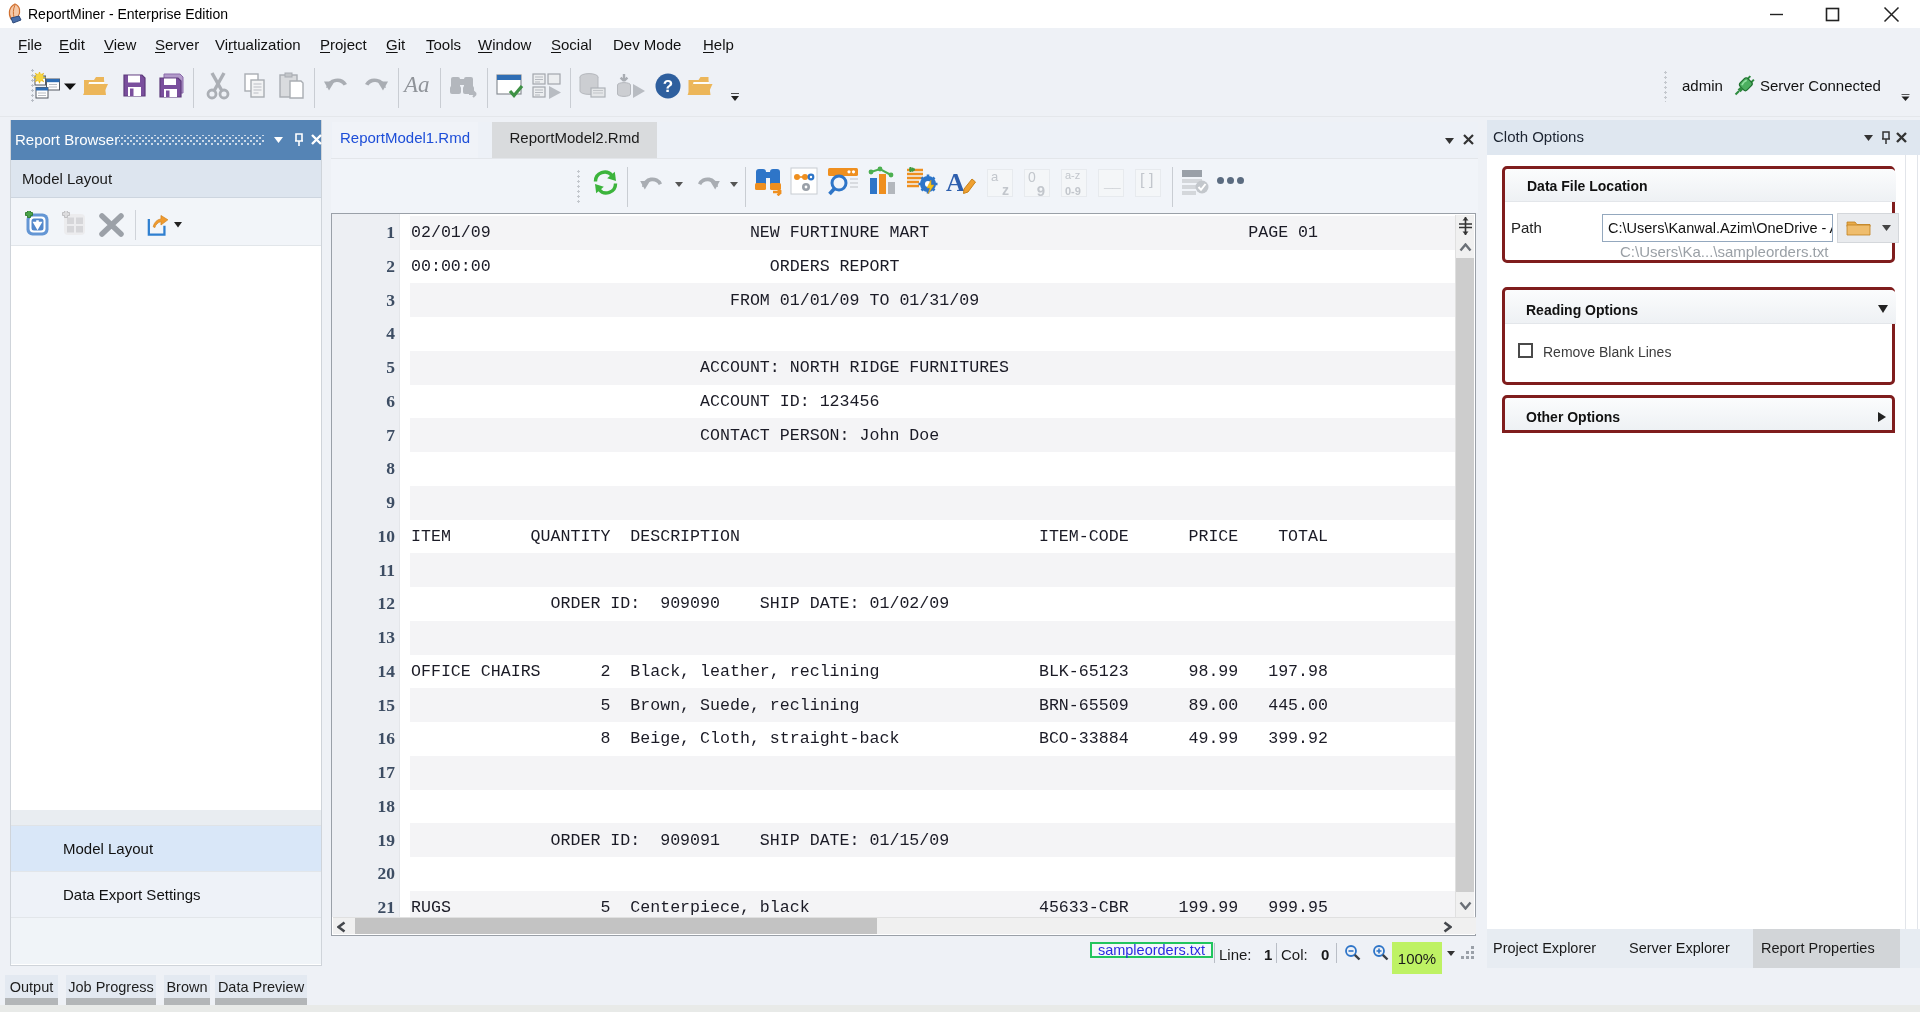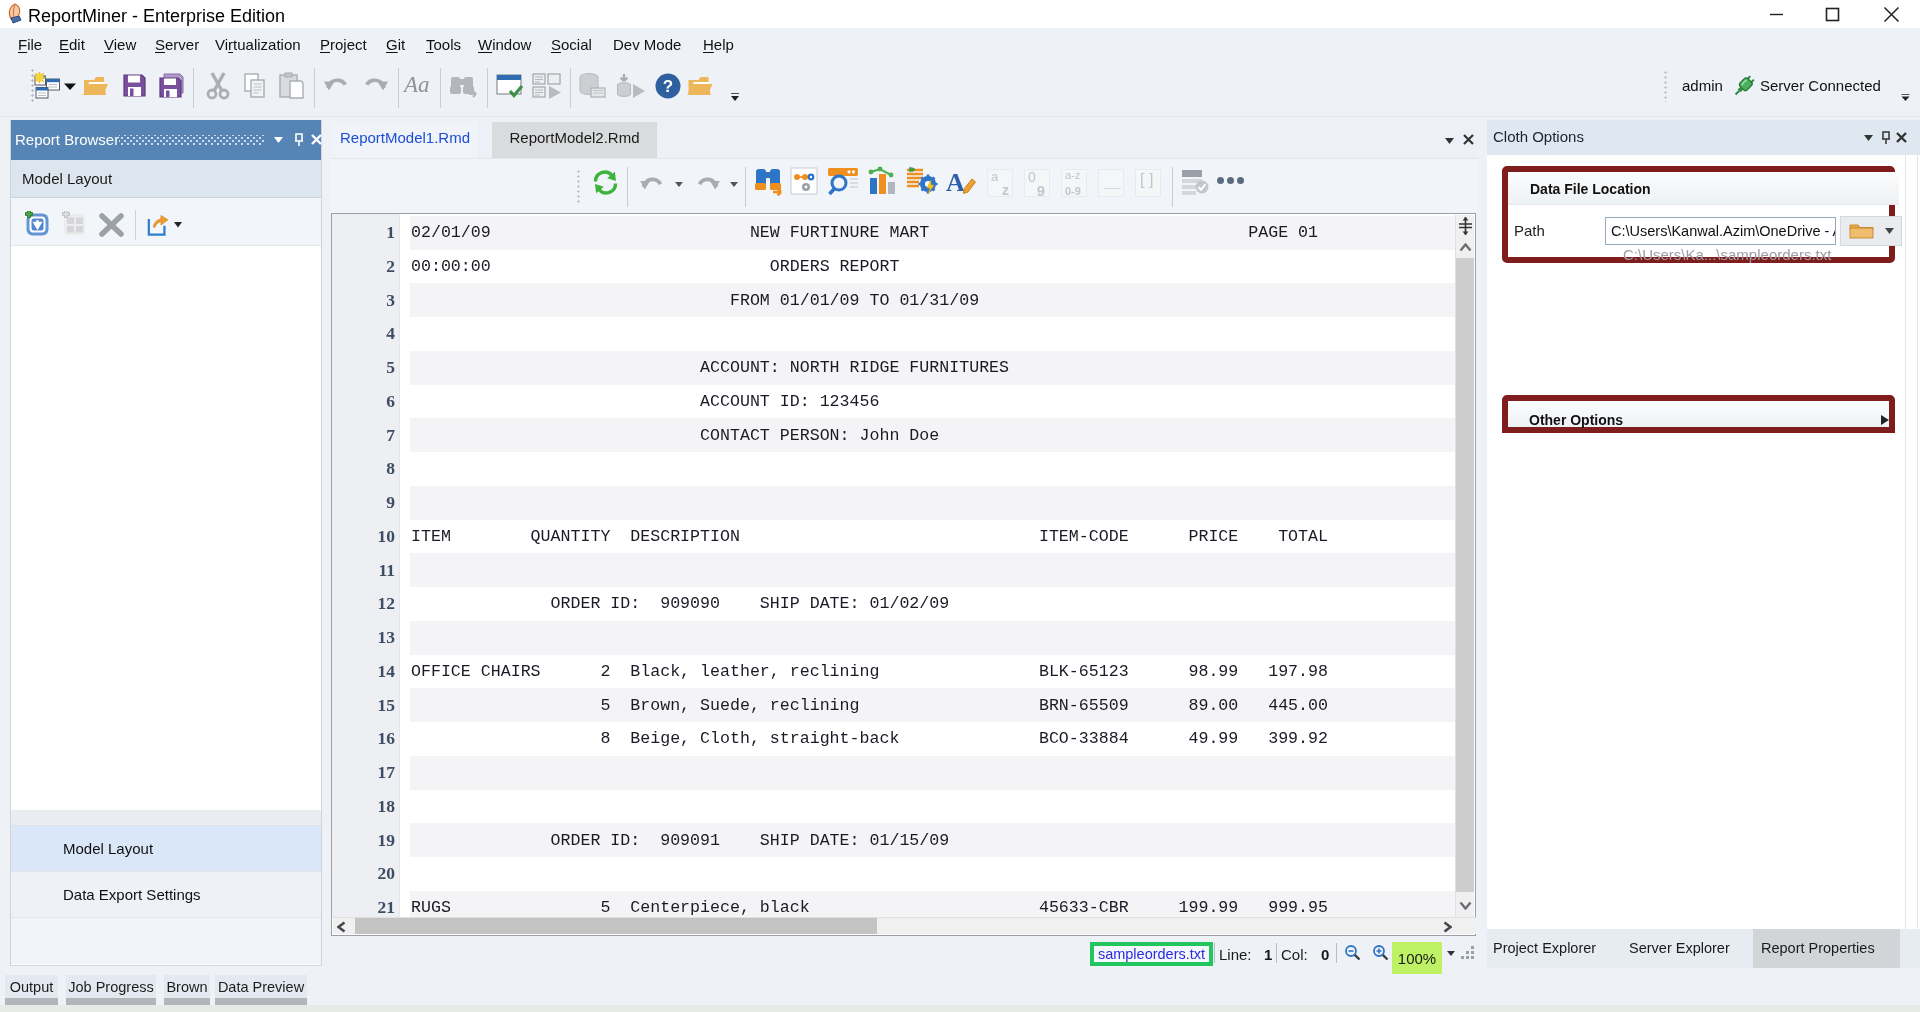--- a/index.html
+++ b/index.html
@@ -1,21 +1,21 @@
 <!DOCTYPE html>
 <html><head>
 <meta charset="utf-8">
 <style>
 * { margin:0; padding:0; box-sizing:border-box; }
 html,body { width:1920px; height:1012px; overflow:hidden; }
 body { font-family:"Liberation Sans", sans-serif; background:#eef1f6; position:relative; color:#1e1e1e; }
 .abs { position:absolute; }
 
 #titlebar { left:0; top:0; width:1920px; height:28px; background:#ffffff; }
-#apptitle { left:28px; top:6px; font-size:18px; color:#000; }
+#apptitle { left:28px; top:6px; font-size:14px; color:#000; }
 
 .winbtn { top:0; height:28px; width:46px; display:flex; align-items:center; justify-content:center; }
 
 #menubar { left:0; top:28px; width:1920px; height:32px; background:#eef1f6; }
 .mitem { top:36px; font-size:15px; color:#111; }
 .mitem u { text-decoration-thickness:1px; text-underline-offset:2px; }
 .ticon { top:72px; }
 
 #toolbar { left:0; top:60px; width:1920px; height:57px; background:#eef1f6; border-bottom:1px solid #e4e7eb; }
 .tsep { position:absolute; top:8px; width:1px; height:40px; background:#c9cdd3; }
@@ -44,21 +44,21 @@
 #vscroll { right:1px; top:1px; width:19px; height:703px; background:#f0f0f0; border-left:1px solid #e0e0e0;}
 #vthumb { left:0px; top:43px; width:18px; height:634px; background:#cdcdcd; }
 
 #hscroll { left:1px; bottom:1px; width:1143px; height:17px; background:#f0f0f0; border-top:1px solid #e0e0e0; }
 #hthumb { left:22px; top:0px; width:522px; height:16px; background:#c3c3c3; }
 
 #estatus { left:331px; top:937px; width:1147px; height:31px; background:#eef1f6; font-size:15px; color:#1a1a1a; }
 
 #rpanel { left:1487px; top:120px; width:433px; height:809px; background:#fff; }
 #rphead { left:0; top:0; width:433px; height:35px; background:#dfe7f0; font-size:15px; color:#1c2431; }
-.gbox { left:15px; width:393px; border:6px solid #7f1d1d; border-radius:5px; background:#fff; }
+.gbox { left:15px; width:393px; border:3px solid #7f1d1d; border-radius:5px; background:#fff; }
 .gboxhead { background:linear-gradient(#fbfcfd, #eef1f4); border-radius:5px 5px 0 0; }
 
 #rtabs { left:1487px; top:929px; width:433px; height:39px; background:#e7ecf2; font-size:14.5px; color:#1a1a1a; }
 #rtabsel { left:266px; top:0; width:147px; height:39px; background:#d2d5d8; }
 
 #bstrip { left:0; top:1005px; width:1920px; height:7px; background:#e8eae8; }
 .gicon { top:10px; width:26px; height:28px; background:#f4f6f8; border:1px solid #e7eaee; color:#c2c6cc; }
 .dot3 { width:7px; height:7px; border-radius:50%; background:#5b6b80; display:inline-block; }
 .sbsep { top:6px; width:1px; height:20px; background:#b9bec6; }
 .sblabel { font-size:15px; color:#1a1a1a; top:9px; }
@@ -518,21 +518,21 @@
         <path d="M7.5 1.5 L1.5 6 L7.5 10.5" stroke="#44474c" stroke-width="2.6" fill="none"></path>
       </svg>
     <div class="abs" id="hthumb"></div>
     <svg class="abs" style="left:1110px;top:3px" width="9" height="12">
         <path d="M1.5 1.5 L7.5 6 L1.5 10.5" stroke="#44474c" stroke-width="2.6" fill="none"></path>
       </svg>
   </div>
 </div>
 
 <div class="abs" id="estatus">
-  <div class="abs" style="left:759px;top:5px;width:123px;height:24px;border:4px solid #22c55e;background:#f4f7fb;color:#2b2be0;font-size:14.5px;display:flex;align-items:center;justify-content:center;">sampleorders.txt</div>
+  <div class="abs" style="left:759px;top:5px;width:123px;height:16px;border:2px solid #22c55e;background:#f4f7fb;color:#2b2be0;font-size:14.5px;display:flex;align-items:center;justify-content:center;">sampleorders.txt</div>
   <div class="abs sbsep" style="left:883px"></div>
   <div class="abs sblabel" style="left:888px">Line:</div>
   <div class="abs sbnum" style="left:933px">1</div>
   <div class="abs sbsep" style="left:945px"></div>
   <div class="abs sblabel" style="left:950px">Col:</div>
   <div class="abs sbnum" style="left:990px">0</div>
   <div class="abs sbsep" style="left:1005px"></div>
   <svg class="abs" style="left:1013px;top:7px" width="17" height="17" viewBox="0 0 17 17">
       <circle cx="7" cy="7" r="5" fill="none" stroke="#2e75c8" stroke-width="1.8"></circle>
       <path d="M4.5 7 h5" stroke="#2e75c8" stroke-width="1.6"></path>
@@ -582,20 +582,29 @@
     <svg class="abs" style="left:341px;top:50px" width="26" height="18" viewBox="0 0 26 18">
       <path d="M1 3 h8 l2 2.5 H24 v2 H1 Z" fill="#e8ab4a" stroke="#c08020" stroke-width=".8"></path>
       <path d="M1 16 V6 H24 V16 Z" fill="#efbd6d" stroke="#c08020" stroke-width=".8"></path>
     </svg>
     <svg class="abs" style="left:376px;top:55px" width="11" height="8">
         <path d="M1 1 L5.5 7 L10 1 Z" fill="#444"></path>
       </svg>
     <div class="abs" style="left:115px;top:74px;font-size:15px;color:#9aa0a6;">C:\Users\Ka...\sampleorders.txt</div>
   </div>
 
+  <div class="abs gbox" style="top:167px;height:98px;">
+    <div class="abs gboxhead" style="left:0;top:0;width:391px;height:34px;border-bottom:1px solid #e3e6ea;"></div>
+    <div class="abs" style="left:21px;top:12px;font-size:14px;font-weight:bold;color:#111;">Reading Options</div>
+    <svg class="abs" style="left:372px;top:14px" width="12" height="10">
+        <path d="M1 1 h10 L6 9 Z" fill="#222"></path>
+      </svg>
+    <div class="abs" style="left:13px;top:53px;width:15px;height:15px;border:2px solid #4a4a4a;background:#fff;"></div>
+    <div class="abs" style="left:38px;top:54px;font-size:14px;color:#3c3c3c;">Remove Blank Lines</div>
+  </div>
 
   <div class="abs gbox gboxhead" style="top:275px;height:38px;">
     <div class="abs" style="left:21px;top:11px;font-size:14px;font-weight:bold;color:#111;">Other Options</div>
     <svg class="abs" style="left:372px;top:13px" width="10" height="12">
         <path d="M1 1 v10 L9 6 Z" fill="#222"></path>
       </svg>
   </div>
 </div>
 
 <div class="abs" id="rtabs">

